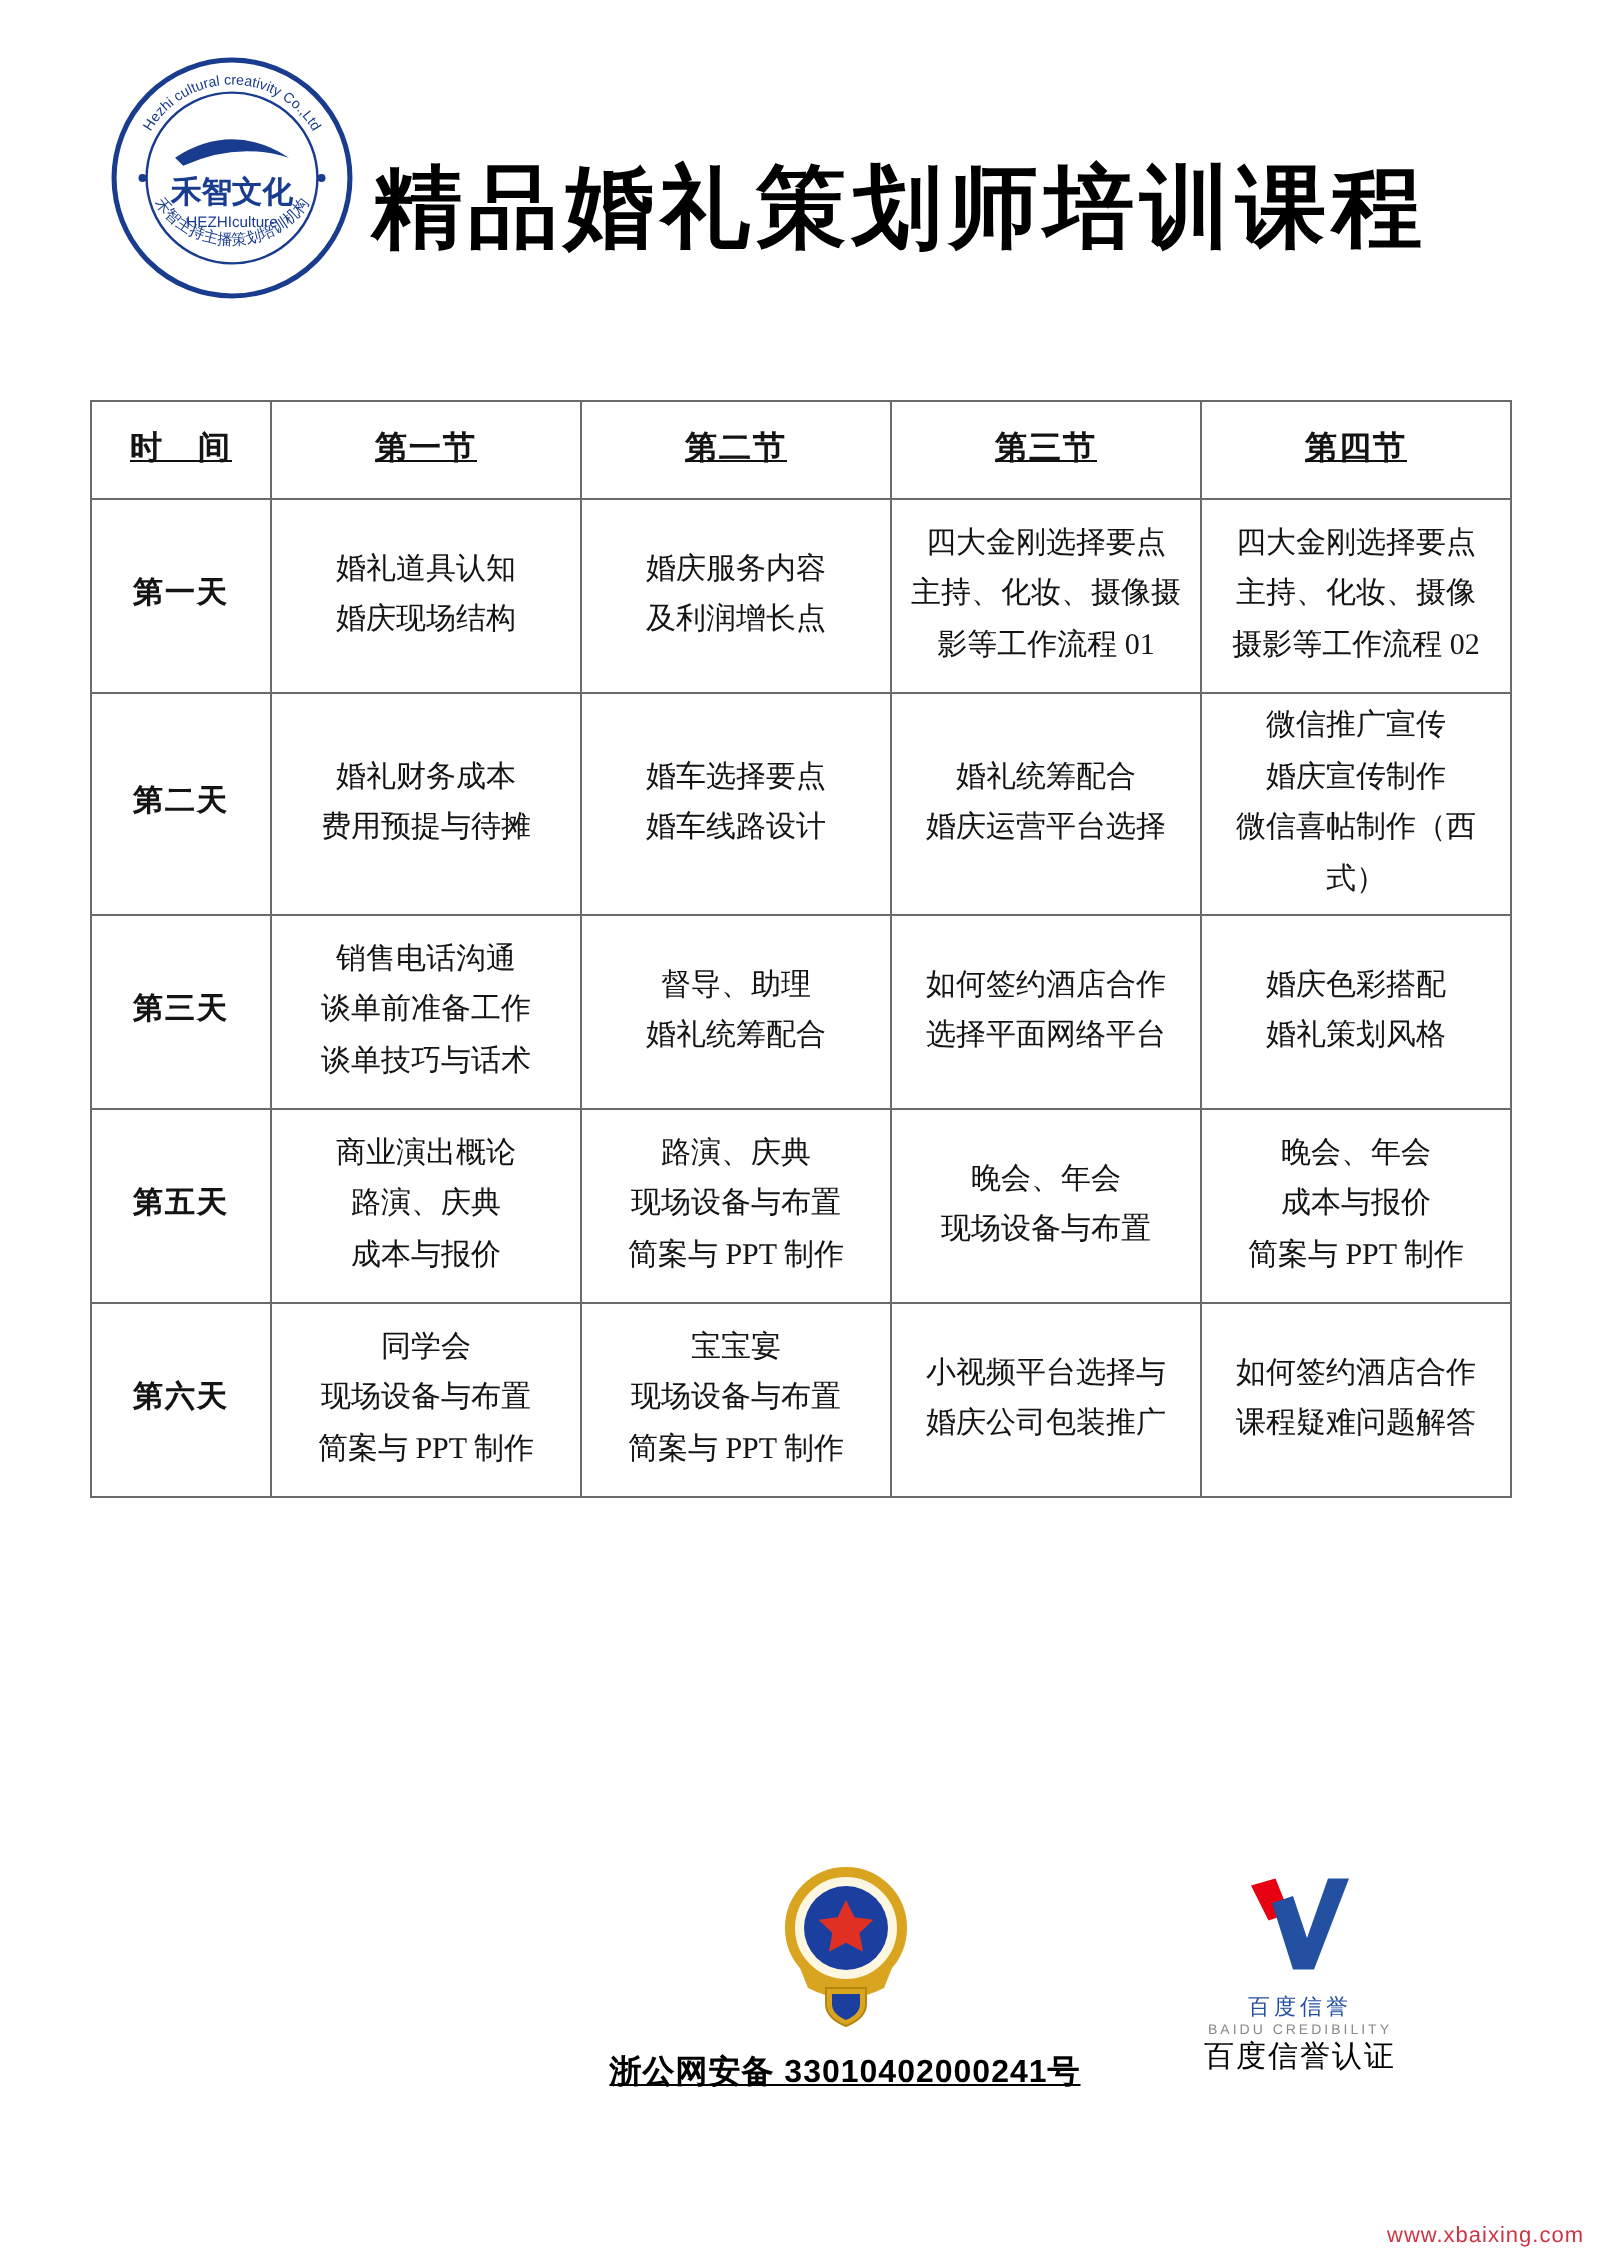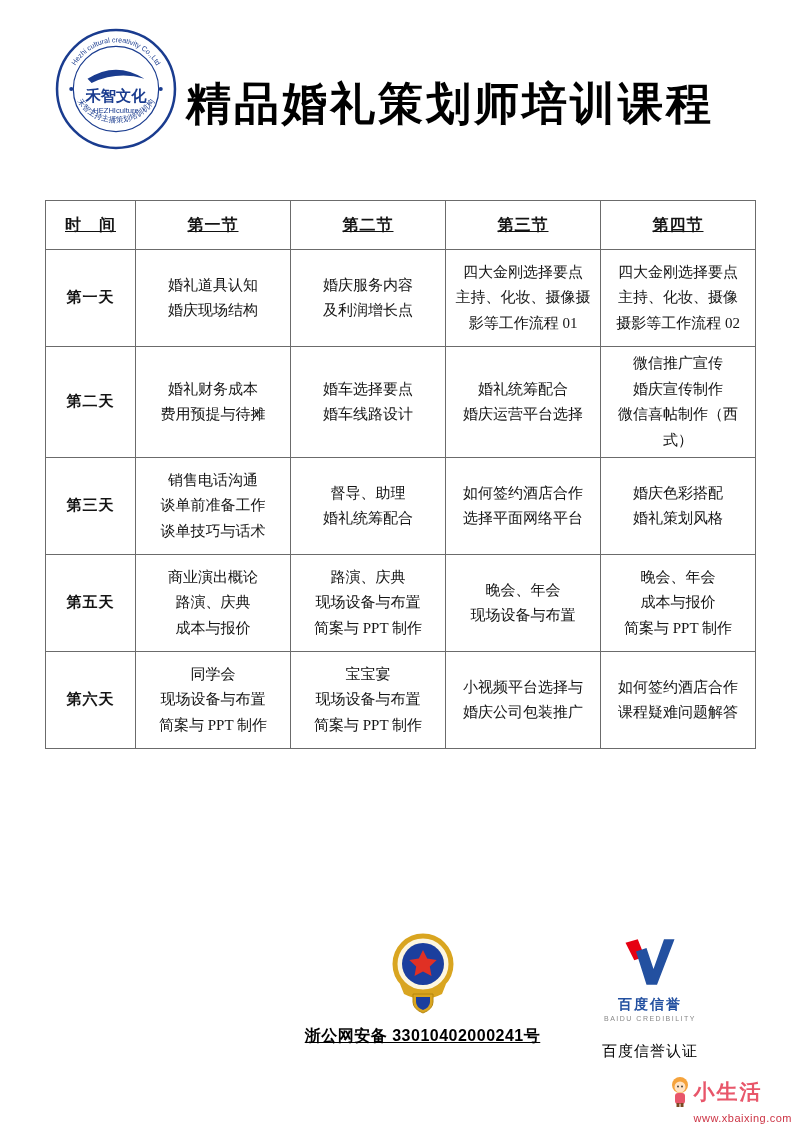--- a/index.html
+++ b/index.html
@@ -42,23 +42,23 @@
   .cell-blue { color:#1d3f9a; }
 
   
   .footer-group { position:absolute; display:flex; flex-direction:column; align-items:center; }
   .fg-left  { left:58px;  top:932px; width:210px; }
   .fg-center{ left:300px; top:930px; width:245px; }
   .fg-right { left:565px; top:934px; width:170px; }
 
   .copyright-text { margin-top:14px; font-size:13px; color:#222; letter-spacing:0.5px; }
   .police-text { margin-top:10px; font-size:16px; font-weight:bold; color:#000; letter-spacing:0.5px;text-decoration:underline; }
-  .baidu-cn { margin-top:6px; font-size:14px; font-weight:bold; color:#2350a0; letter-spacing:2px; }
+  .baidu-cn { margin-top:6px; font-size:11px; font-weight:normal; color:#2350a0; letter-spacing:2px; }
   .baidu-en { margin-top:1px; font-size:7px; color:#888; letter-spacing:1.5px; }
-  .baidu-caption { margin-top:20px; font-size:15px; color:#000; letter-spacing:1px; }
+  .baidu-caption { margin-top:0; font-size:15px; color:#000; letter-spacing:1px; }
 
   
   .watermark { position:absolute; right:8px; bottom:4px; text-align:left; }
   .wm-top { display:flex; align-items:center; gap:2px; }
   .wm-name { font-size:21px; font-weight:bold; color:#e8566a; letter-spacing:2px;
              text-shadow:0 0 2px #fff; }
   .wm-url { font-size:11px; color:#cc3344; margin-top:4px; padding-left:26px; letter-spacing:0.5px; }
 
   .hidden-defs { position:absolute; width:0; height:0; overflow:hidden; }
 </style>
@@ -196,28 +196,16 @@
     <svg width="56" height="56" viewBox="0 0 64 64">
       <polygon points="4,10 18,6 26,26 14,30" fill="#e60012"></polygon>
       <polygon points="16,20 28,16 36,40 48,6 60,6 40,58 28,58" fill="#2350a0"></polygon>
     </svg>
     <div class="baidu-cn">百度信誉</div>
     <div class="baidu-en">BAIDU CREDIBILITY</div>
     <div class="baidu-caption">百度信誉认证</div>
   </div>
 
   <div class="watermark">
-    <div class="wm-top">
-      <svg width="24" height="32" viewBox="0 0 24 32">
-        <circle cx="12" cy="9" r="8" fill="#f5a33c"></circle>
-        <circle cx="12" cy="11" r="5.5" fill="#ffe3c4"></circle>
-        <circle cx="10" cy="10.5" r="0.9" fill="#333"></circle>
-        <circle cx="14" cy="10.5" r="0.9" fill="#333"></circle>
-        <rect x="7" y="17" width="10" height="11" rx="3" fill="#e8566a"></rect>
-        <rect x="8.5" y="27" width="3" height="4" fill="#7a4a21"></rect>
-        <rect x="12.5" y="27" width="3" height="4" fill="#7a4a21"></rect>
-      </svg>
-      <span class="wm-name">小生活</span>
-    </div>
     <div class="wm-url">www.xbaixing.com</div>
   </div>
 
 </div>
 
 </body></html>

